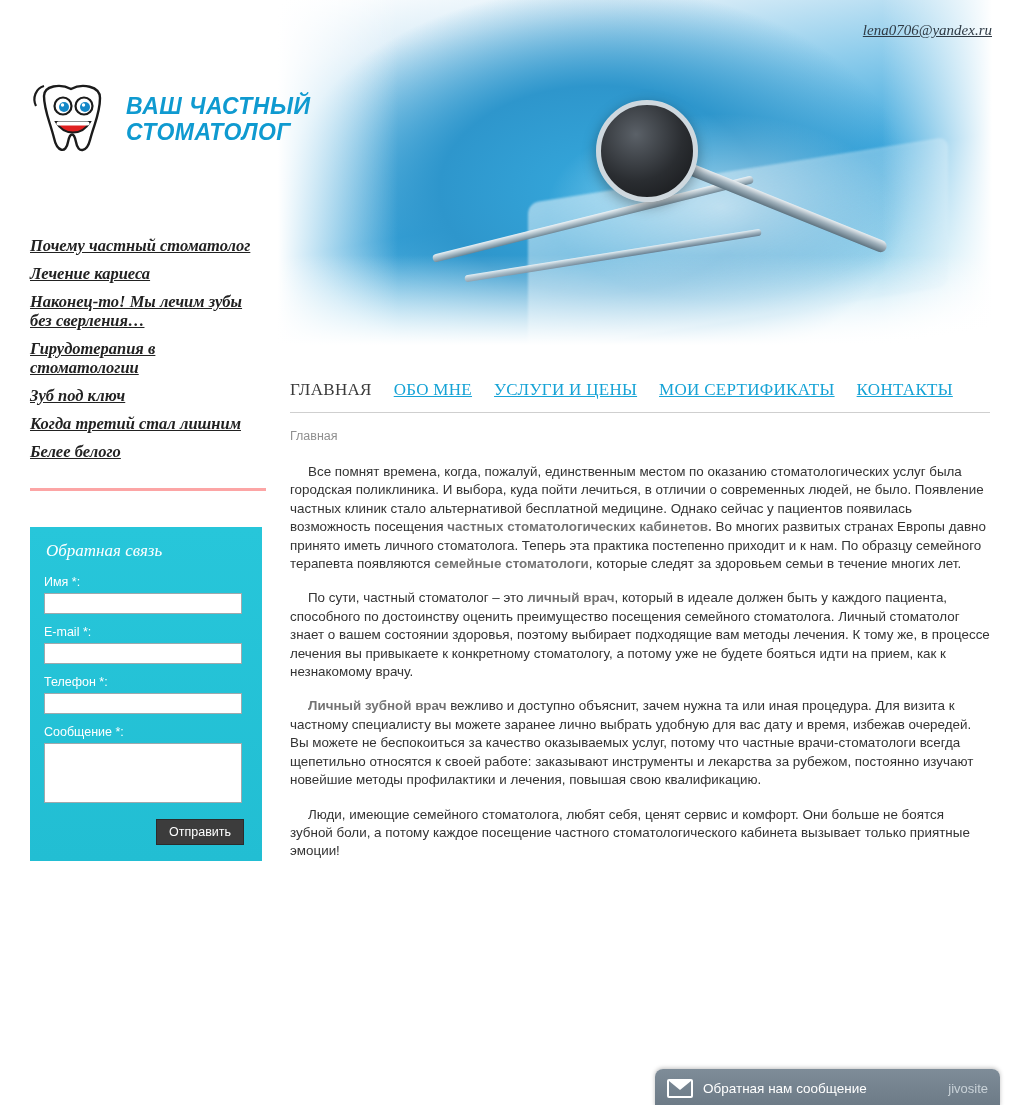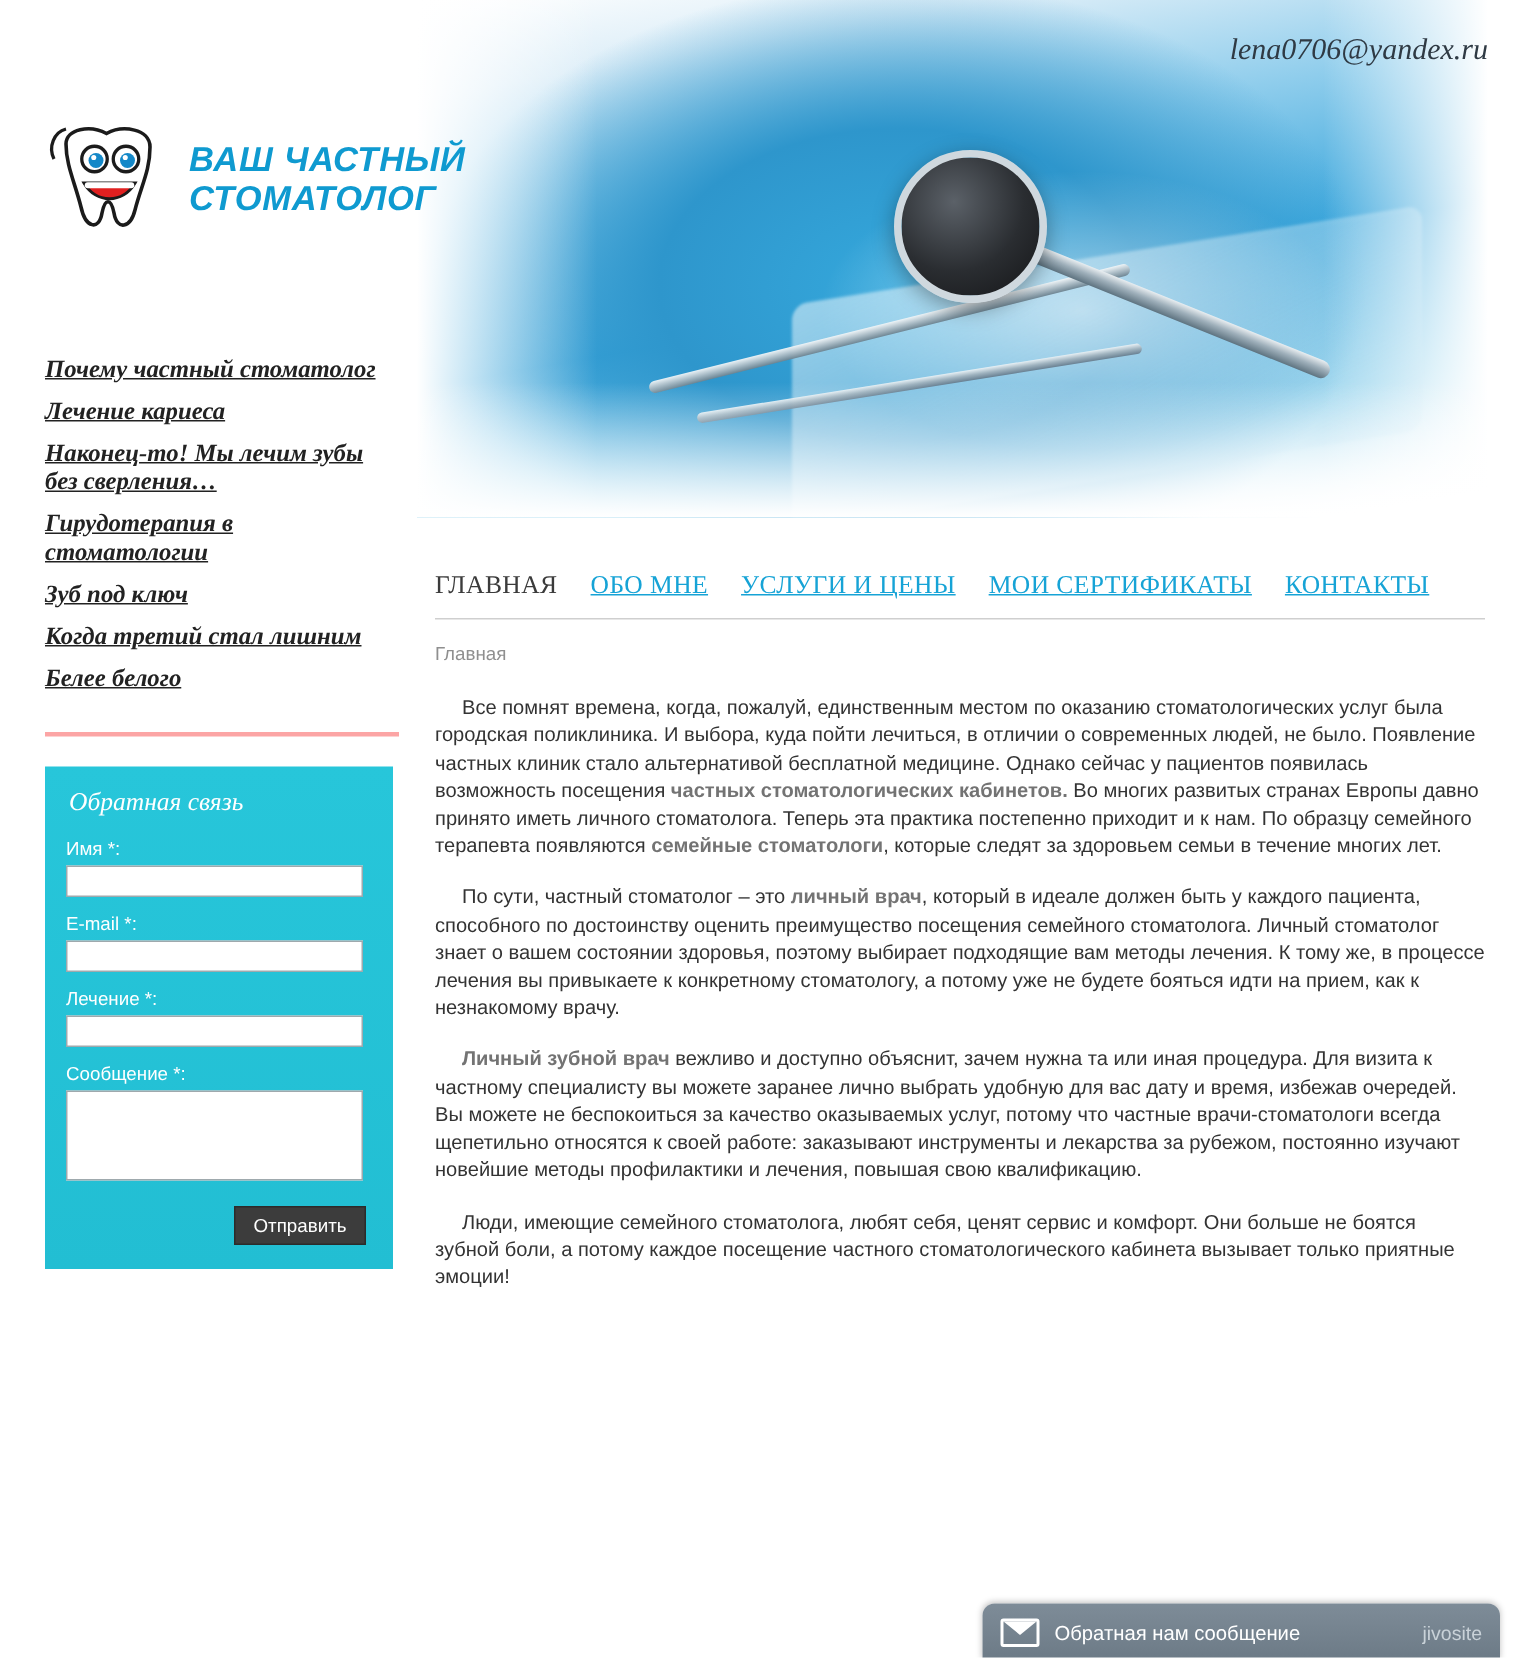--- a/index.html
+++ b/index.html
@@ -120,23 +120,24 @@
     font-family: "Liberation Serif", serif;
     font-style: italic;
     font-weight: bold;
     font-size: 26px;
     color: #2f3a44;
     letter-spacing: .3px;
   }
   #email {
     font-family: "Liberation Serif", serif;
     font-style: italic;
-    font-size: 20px;
+    font-size: 15px;
     color: #2f3a44;
     margin-top: 4px;
+    text-decoration: underline;
   }
 
   #logo-block {
     position: absolute;
     left: 30px;
     top: 80px;
     display: flex;
     align-items: center;
     z-index: 6;
   }
@@ -176,21 +177,21 @@
     font-size: 16.5px;
     line-height: 19px;
     color: #222222;
     text-decoration: underline;
     margin-bottom: 9px;
     cursor: pointer;
   }
 
   
   #feedback {
-    margin-top: 20px;
+    margin-top: 36px;
     width: 232px;
     background: #27c3d8;
     background: linear-gradient(180deg,#27c6da,#22bed3);
     padding: 12px 14px 16px 14px;
     box-sizing: border-box;
   }
   #feedback-title {
     font-family: "Liberation Serif", serif;
     font-style: italic;
     font-size: 17px;
@@ -385,21 +386,21 @@
 
   <div id="feedback">
     <div id="feedback-title">Обратная связь</div>
 
     <div class="field-label">Имя *:</div>
     <input class="field-input" type="text" value="" style="">
 
     <div class="field-label">E-mail *:</div>
     <input class="field-input" type="text" value="" style="">
 
-    <div class="field-label">Лечение *:</div>
+    <div class="field-label">Телефон *:</div>
     <input class="field-input" type="text" value="" style="">
 
     <div class="field-label">Сообщение *:</div>
     <textarea id="msg-input" style=""></textarea>
 
     <div id="submit-row">
       <button id="submit-btn">Отправить</button>
     </div>
   </div>
 </div>

